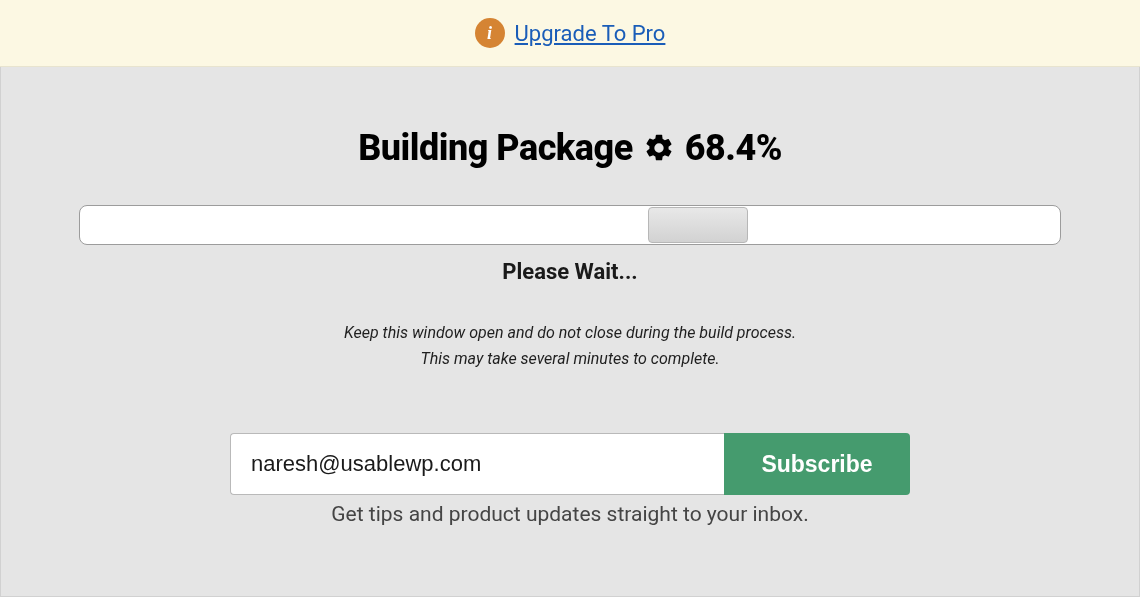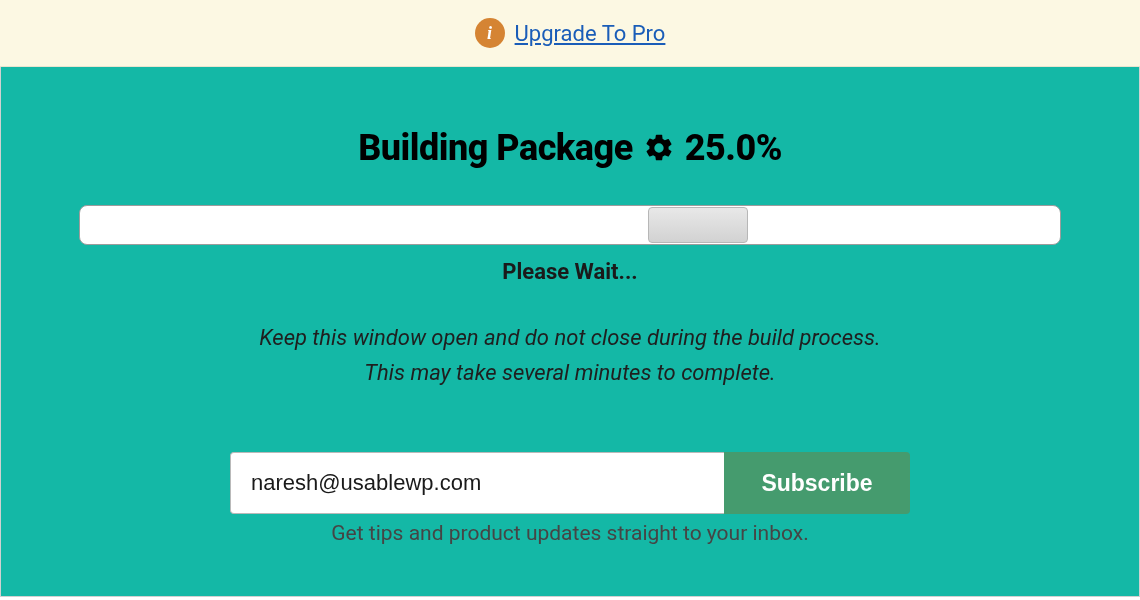--- a/index.html
+++ b/index.html
@@ -42,21 +42,21 @@
       line-height: 1;
     }
     .banner-text {
       color: #2b2b2b;
     }
     .upgrade-link {
       color: #1a5db8;
       text-decoration: underline;
     }
     .content {
-      background: #14b8a6;
+      background: #e5e5e5;
       border: 1px solid #d1d1d1;
       border-top: none;
       height: calc(600px - 70px);
       padding: 60px 0 40px 0;
     }
     .heading-wrap {
       text-align: center;
       margin-bottom: 36px;
     }
     .heading {
@@ -101,21 +101,21 @@
     .wait-text {
       text-align: center;
       font-size: 22px;
       font-weight: 700;
       color: #1a1a1a;
       margin-top: 14px;
     }
     .helper-text {
       text-align: center;
       font-style: italic;
-      font-size: 22px;
+      font-size: 16px;
       color: #1f1f1f;
       margin-top: 36px;
       line-height: 1.6;
     }
     .subscribe-wrap {
       margin-top: 62px;
       text-align: center;
     }
     .subscribe-row {
       display: inline-flex;
@@ -161,21 +161,21 @@
 
 <div class="content">
   <div class="heading-wrap">
     <h1 class="heading">
       <span>Building Package</span>
       <span class="gear-icon">
         <svg viewBox="0 0 24 24">
             <path d="M19.14,12.94a7.07,7.07,0,0,0,.05-.94,7.07,7.07,0,0,0-.05-.94l2.03-1.58a.5.5,0,0,0,.12-.64l-1.92-3.32a.5.5,0,0,0-.61-.22l-2.39.96a7.22,7.22,0,0,0-1.63-.94l-.36-2.54A.5.5,0,0,0,13.88,2H10.12a.5.5,0,0,0-.5.42L9.26,4.96a7.22,7.22,0,0,0-1.63.94l-2.39-.96a.5.5,0,0,0-.61.22L2.71,8.48a.5.5,0,0,0,.12.64l2.03,1.58a7.07,7.07,0,0,0-.05.94,7.07,7.07,0,0,0,.05.94L2.83,14.16a.5.5,0,0,0-.12.64l1.92,3.32a.5.5,0,0,0,.61.22l2.39-.96a7.22,7.22,0,0,0,1.63.94l.36,2.54a.5.5,0,0,0,.5.42h3.76a.5.5,0,0,0,.5-.42l.36-2.54a7.22,7.22,0,0,0,1.63-.94l2.39.96a.5.5,0,0,0,.61-.22l1.92-3.32a.5.5,0,0,0-.12-.64ZM12,15.5A3.5,3.5,0,1,1,15.5,12,3.5,3.5,0,0,1,12,15.5Z"></path>
           </svg>
       </span>
-      <span>25.0%</span>
+      <span>68.4%</span>
     </h1>
   </div>
 
   <div class="progress-wrap">
     <div class="progress-track">
       <div class="progress-thumb"></div>
     </div>
     <div class="wait-text">Please Wait...</div>
   </div>
 

